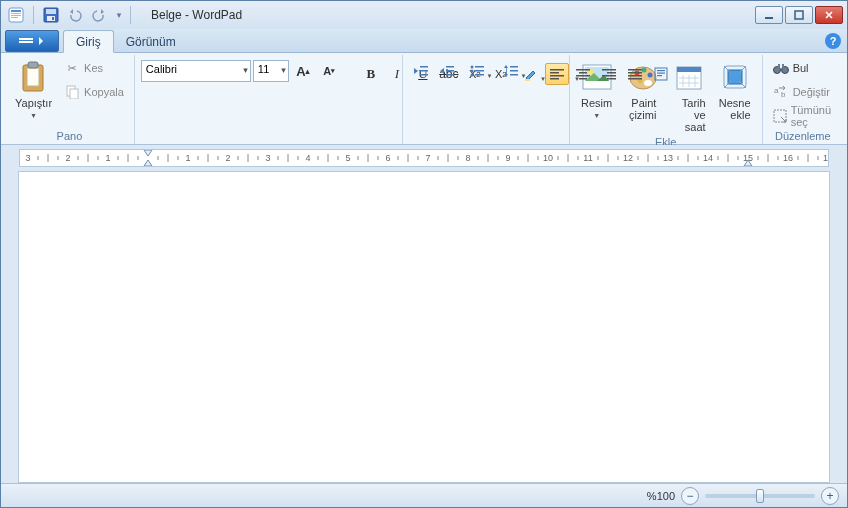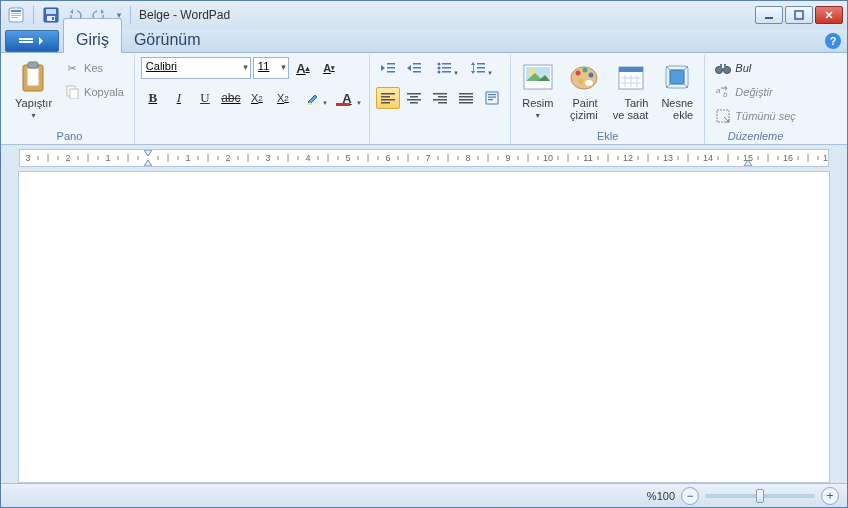--- a/index.html
+++ b/index.html
@@ -4,48 +4,48 @@
 <style>
   * { box-sizing: border-box; margin: 0; padding: 0; font-family: "Segoe UI", Tahoma, sans-serif; }
   body { width: 848px; height: 508px; background: #fff; overflow: hidden; }
   .window { width: 848px; height: 508px; border: 1px solid #5a7fa8; background: linear-gradient(#dfeaf5,#cadef0); display: flex; flex-direction: column; }
 
   
   .titlebar { height: 28px; display: flex; align-items: center; padding: 0 4px; background: linear-gradient(#e6eef8, #d3e2f1); font-size: 12px; color: #2f2f2f; }
   .qat { display: flex; align-items: center; gap: 2px; }
   .qat-btn { width: 22px; height: 22px; display: flex; align-items: center; justify-content: center; border-radius: 2px; }
   .sep { width: 1px; height: 18px; background: #a7bed6; margin: 0 4px; }
-  .title-text { margin-left: 4px; flex: 1; }
+  .title-text { margin-left: 16px; flex: 1; }
   .win-controls { display: flex; gap: 2px; }
   .wc { width: 28px; height: 18px; border: 1px solid #6f8caf; border-radius: 2px; display:flex;align-items:center;justify-content:center; background: linear-gradient(#f2f7fc,#d3e3f1); }
   .wc.close { background: linear-gradient(#e47a6f,#c8372a); border-color:#8b2d24; color:#fff; }
 
   
   .tabs-row { height: 24px; display: flex; align-items: flex-end; padding-left: 4px; background: linear-gradient(#d8e7f4,#c8dbee); border-bottom: 1px solid #9cb7d4; position:relative; }
   .file-tab { width: 54px; height: 22px; margin-right: 4px; border: 1px solid #3d6aa3; border-radius: 2px; background: linear-gradient(#4f9de6,#1e62b5); display:flex;align-items:center;justify-content:center; }
-  .tab { font-size: 16px; color:#2a4769; padding: 12px 12px 3px; }
+  .tab { font-size: 12px; color:#2a4769; padding: 4px 12px 3px; }
   .tab.active { background: #eef5fb; border: 1px solid #9cb7d4; border-bottom: 1px solid #eef5fb; border-radius: 3px 3px 0 0; margin-bottom:-1px; }
   .help-icon { position:absolute; right:6px; top:4px; width:16px; height:16px; border-radius:50%; background:#3a8de4; color:#fff; font-size:11px; font-weight:bold; display:flex;align-items:center;justify-content:center; }
 
   
   .ribbon { height: 92px; background: #eef5fb; border-bottom: 1px solid #a9c1da; display: flex; padding: 2px 4px 0; }
   .group { border-right: 1px solid #c4d6e8; padding: 2px 6px 0; display:flex; flex-direction:column; }
   .group-body { flex:1; display:flex; align-items:flex-start; gap:4px; }
   .group-label { font-size: 11px; color:#5a7aa0; text-align:center; padding: 1px 0 2px; }
 
   .big-btn { display:flex; flex-direction:column; align-items:center; justify-content:flex-start; padding:2px 4px; font-size:11px; color:#3a3a3a; border-radius:3px; min-width:42px; }
   .big-btn .ico { width:32px; height:32px; margin:2px 0 4px; display:flex;align-items:center;justify-content:center; }
   .big-btn .lbl { line-height:12px; text-align:right; }
   .big-btn .dd { font-size:8px; color:#555; margin-top:2px; }
 
   .stack { display:flex; flex-direction:column; gap:2px; }
   .sm-btn { height:22px; display:flex; align-items:center; gap:4px; font-size:11px; color:#888; padding:0 4px; border-radius:2px; }
   .sm-btn .si { width:16px; height:16px; display:flex;align-items:center;justify-content:center; }
 
-  .stack2 { display:flex; flex-direction:column; gap:2px;text-decoration:underline; }
+  .stack2 { display:flex; flex-direction:row; gap:18px; }
   .row { display:flex; gap:2px; align-items:center; }
   .font-box { width:110px; height:22px; border:1px solid #9db6cf; background:#fff; font-size:11px; padding:2px 18px 2px 4px; position:relative; }
   .font-box .ar, .size-box .ar { position:absolute; right:2px; top:4px; font-size:9px; color:#555; }
   .size-box { width:36px; height:22px; border:1px solid #9db6cf; background:#fff; font-size:11px; padding:2px 14px 2px 4px; position:relative; }
   .rb { width:24px; height:22px; border:1px solid transparent; display:flex; align-items:center; justify-content:center; font-size:13px; color:#333; border-radius:2px; position:relative; }
   .rb.wide { width:32px; }
   .rb .ddar { position:absolute; right:1px; bottom:1px; font-size:7px; color:#555; }
   .rb.active { background: linear-gradient(#ffe9a9,#ffd36b); border:1px solid #d8a53f; }
 
   
@@ -352,21 +352,21 @@
                 <path d="M3 3 L10 10 M25 3 L18 10 M3 25 L10 18 M25 25 L18 18" stroke="#7fa5cc"></path>
               </svg>
           </div>
           <div class="lbl" style="white-space:pre-line;">Nesne
 ekle</div>
         </div>
       </div>
       <div class="group-label">Ekle</div>
     </div>
 
-    <div class="group" style="border-right:none;font-style:italic;">
+    <div class="group" style="border-right:none;">
       <div class="group-body">
         <div class="stack">
           <div class="sm-btn" style="color:#3a3a3a;">
             <span class="si">
               <svg width="16" height="14">
                   <circle cx="4" cy="9" r="3.5" fill="#6a7c8e" stroke="#3e4d5c"></circle>
                   <circle cx="12" cy="9" r="3.5" fill="#6a7c8e" stroke="#3e4d5c"></circle>
                   <rect x="5" y="3" width="2" height="4" fill="#6a7c8e"></rect>
                   <rect x="9" y="3" width="2" height="4" fill="#6a7c8e"></rect>
                 </svg>

